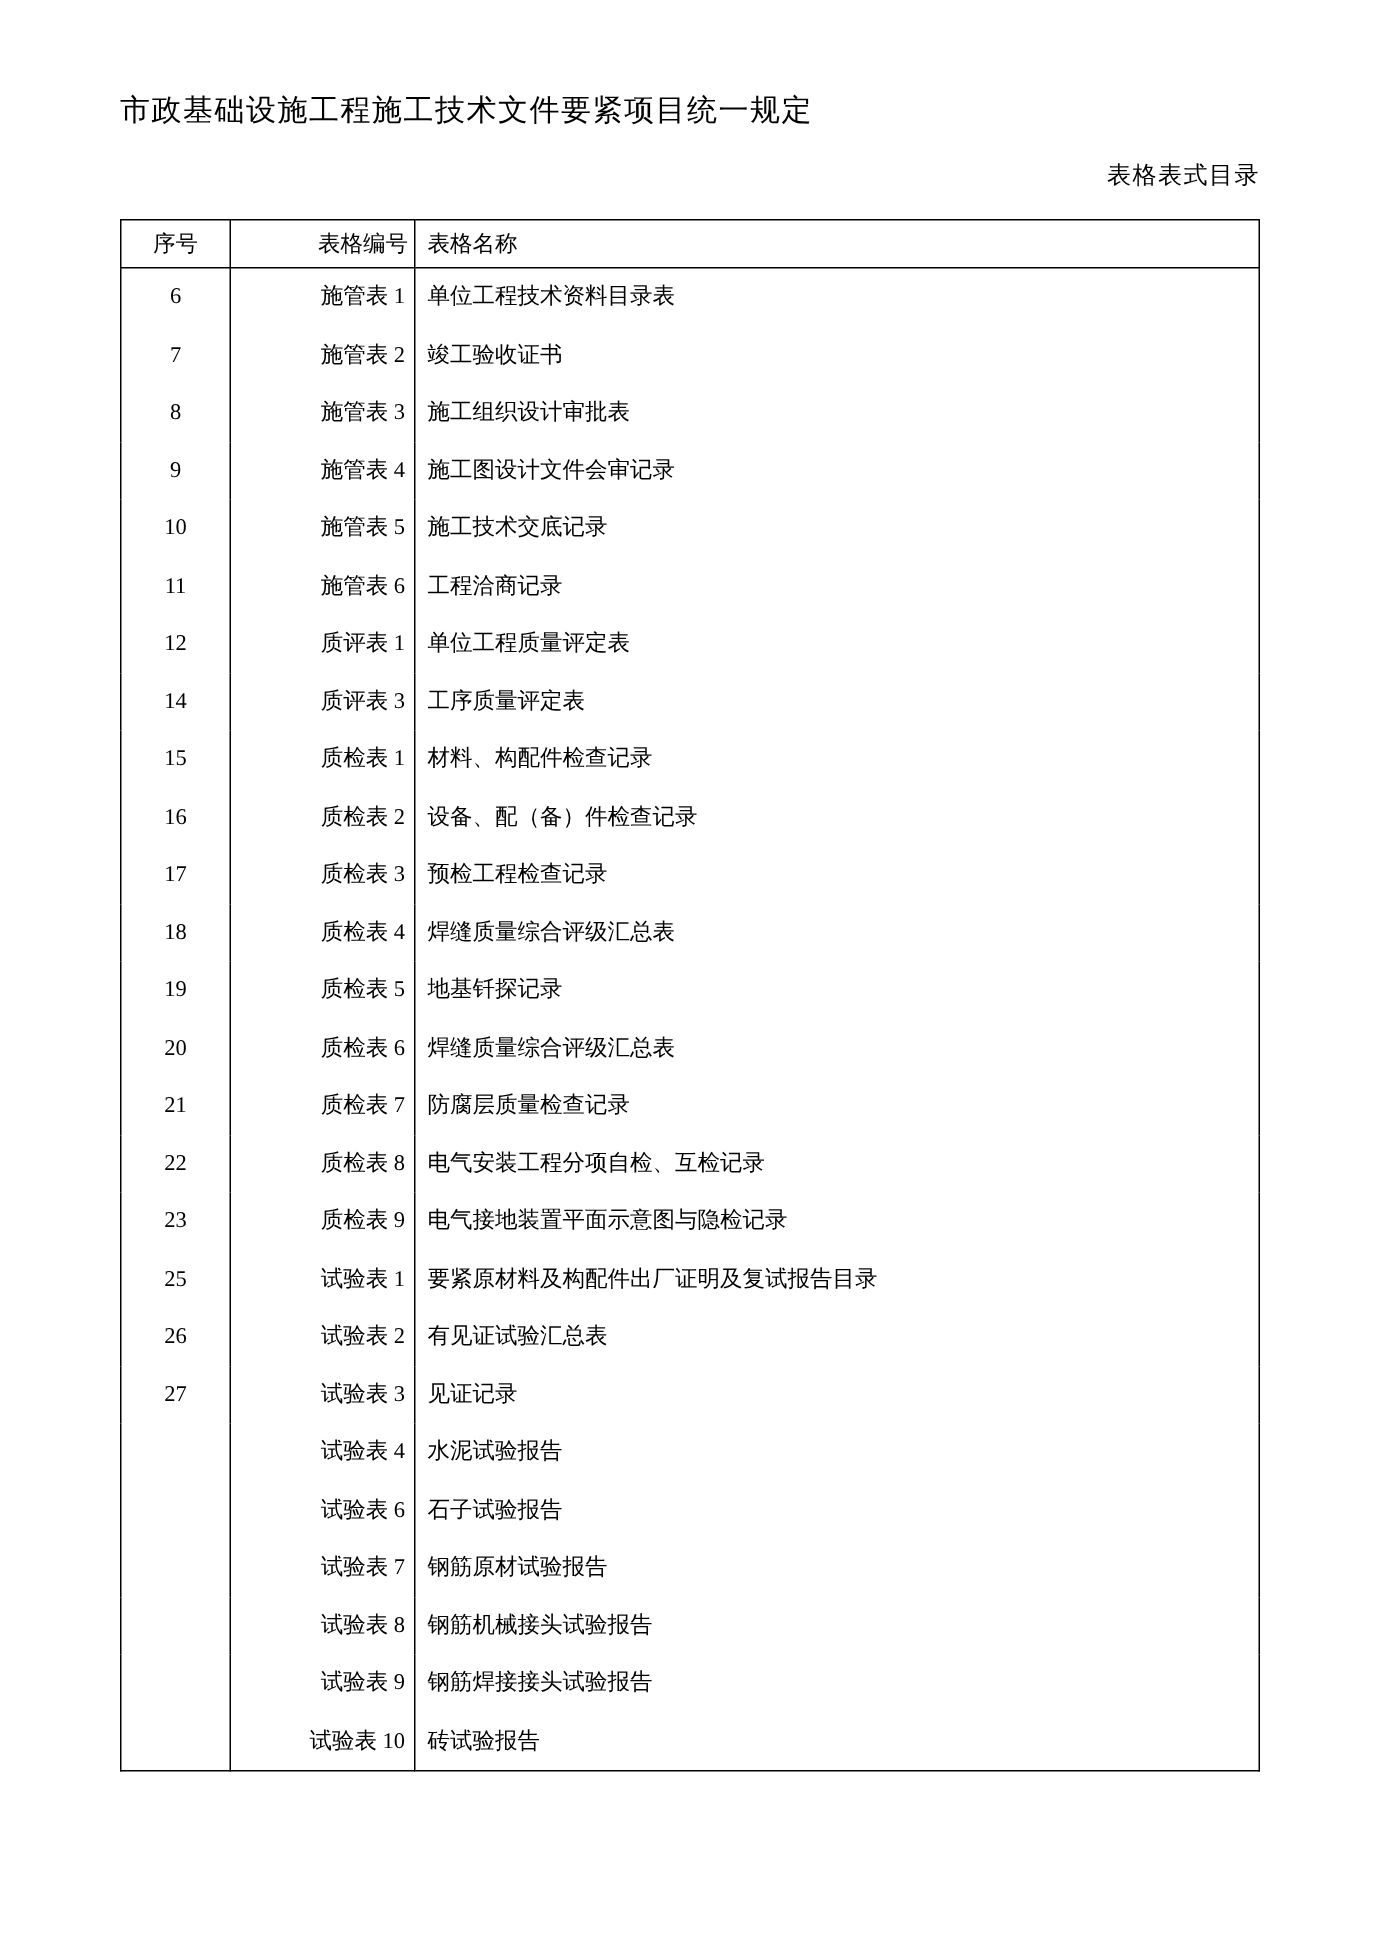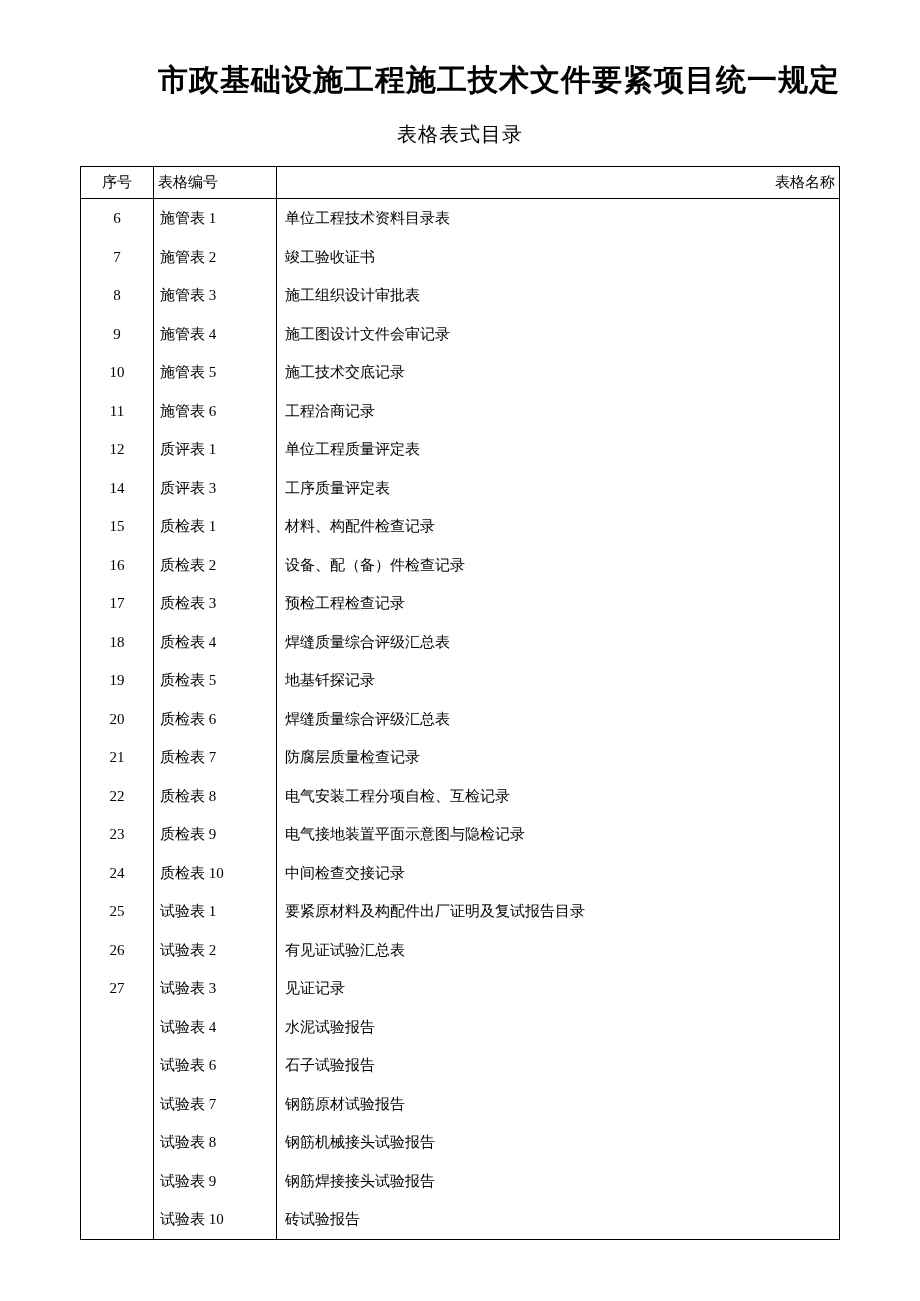--- a/index.html
+++ b/index.html
@@ -4,29 +4,29 @@
 <style>
 body {
   margin: 0;
   padding: 60px 80px;
   font-family: "SimSun", "宋体", serif;
   font-size: 15px;
   color: #000;
   background: #fff;
 }
 h1 {
-  text-align: right;
-  font-size: 30px;
-  font-weight: bold;
+  text-align: left;
+  font-size: 20px;
+  font-weight: normal;
   margin: 0 0 20px 0;
   letter-spacing: 1px;
 }
 h2 {
-  text-align: center;
-  font-size: 20px;
+  text-align: right;
+  font-size: 16px;
   font-weight: normal;
   margin: 0 0 18px 0;
   letter-spacing: 1px;
 }
 table {
   border-collapse: collapse;
   width: 100%;
 }
 thead th {
   border-top: 1px solid #000;
@@ -51,42 +51,42 @@
 }
 tbody tr:last-child td {
   border-bottom: 1px solid #000;
 }
 .col-seq {
   width: 60px;
   text-align: center;
 }
 .col-code {
   width: 110px;
-  text-align: left;
+  text-align: right;
 }
 .col-name {
   text-align: left;
   padding-left: 8px;
 }
 .link {
   color: #000000;
 }
 </style>
 </head>
 <body>
 
 <h1>市政基础设施工程施工技术文件要紧项目统一规定</h1>
 <h2>表格表式目录</h2>
 
 <table>
   <thead>
     <tr>
       <th class="col-seq">序号</th>
       <th class="col-code">表格编号</th>
-      <th class="col-name" style="text-align:right">表格名称</th>
+      <th class="col-name" style="text-align:left">表格名称</th>
     </tr>
   </thead>
   <tbody id="tbody">
       <tr>
         <td class="col-seq">6</td>
         <td class="col-code">施管表 1</td>
         <td class="col-name"><span class="link">单位工程技术资料目录表</span></td>
       </tr>
       <tr>
         <td class="col-seq">7</td>
@@ -160,25 +160,20 @@
       </tr>
       <tr>
         <td class="col-seq">22</td>
         <td class="col-code">质检表 8</td>
         <td class="col-name"><span class="link">电气安装工程分项自检、互检记录</span></td>
       </tr>
       <tr>
         <td class="col-seq">23</td>
         <td class="col-code">质检表 9</td>
         <td class="col-name"><span class="link">电气接地装置平面示意图与隐检记录</span></td>
-      </tr>
-      <tr>
-        <td class="col-seq">24</td>
-        <td class="col-code">质检表 10</td>
-        <td class="col-name"><span class="link">中间检查交接记录</span></td>
       </tr>
       <tr>
         <td class="col-seq">25</td>
         <td class="col-code">试验表 1</td>
         <td class="col-name"><span class="link">要紧原材料及构配件出厂证明及复试报告目录</span></td>
       </tr>
       <tr>
         <td class="col-seq">26</td>
         <td class="col-code">试验表 2</td>
         <td class="col-name"><span class="link">有见证试验汇总表</span></td>

